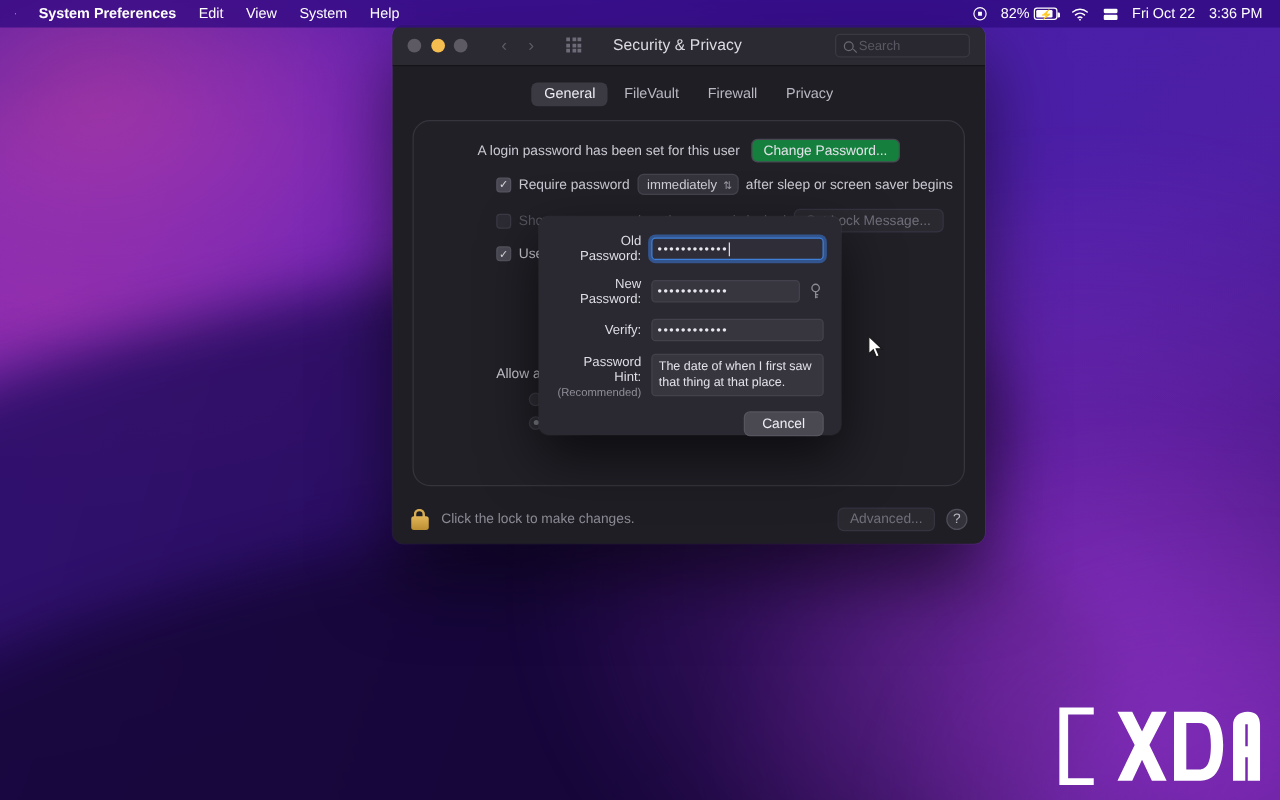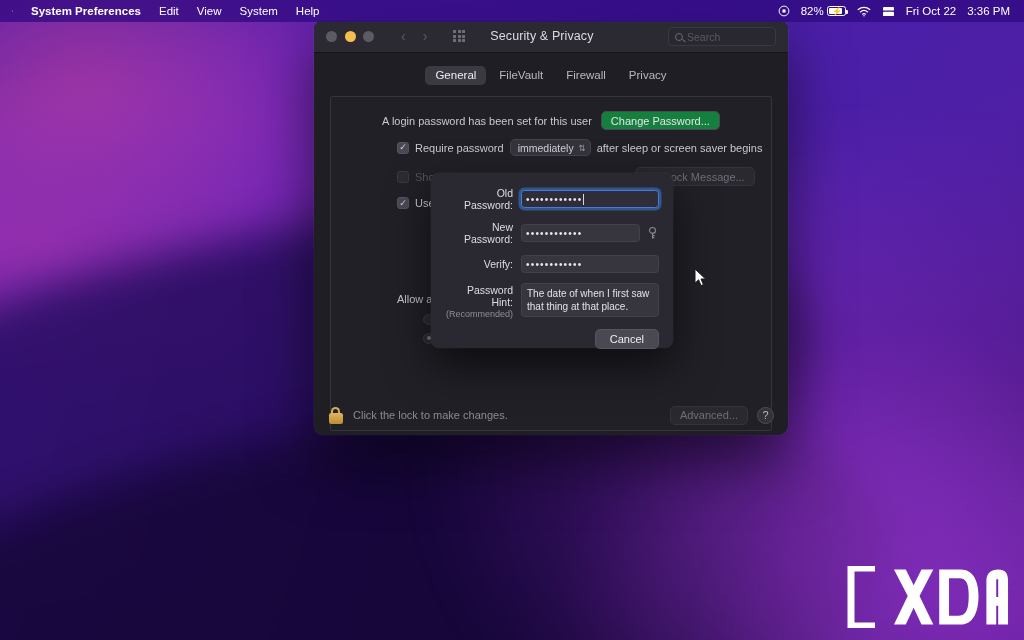--- a/index.html
+++ b/index.html
@@ -111,22 +111,22 @@
 
   
   .tabs{ display:flex; justify-content:center; gap:3px; }
   .tab{
     font-size:11.5px; color:#b9b8c2; padding:3px 10px 4px; border-radius:5px;
   }
   .tab.active{ background:#3b3a43; color:#ececf2; }
 
   
   .panel{
-    margin:11px 16px 0; height:335px;
-    border:.5px solid #36353e; border-radius:2px;
+    margin:11px 16px 0; height:293px;
+    border:.5px solid #36353e; border-radius:14px;
     background:#212027;
     position:relative;
     font-size:11px; color:#c9c8d1;
   }
   .row{ display:flex; align-items:center; }
   .r1{ padding:14px 0 0 0; justify-content:center; gap:9px; }
   .btn {
     background:#15803d; border:.5px solid #4a4953; border-radius:5px;
     color:#e3e2e9; font-size:11px; padding:2.5px 9px;
   }

